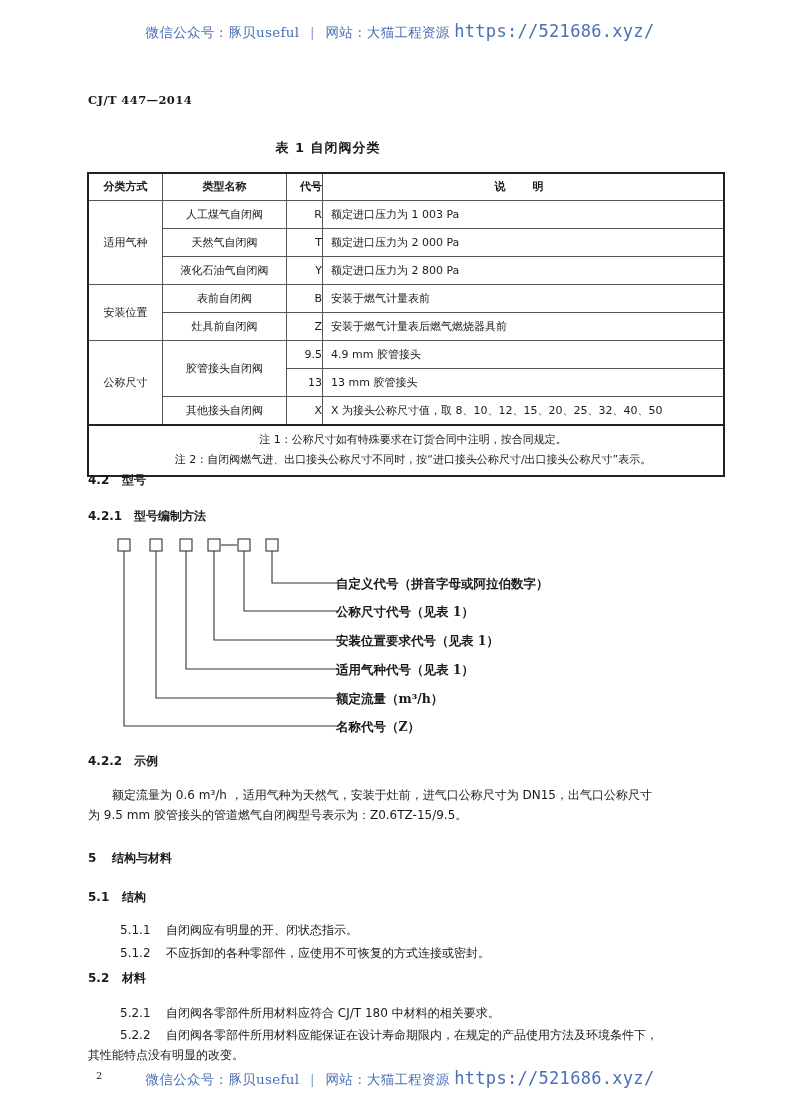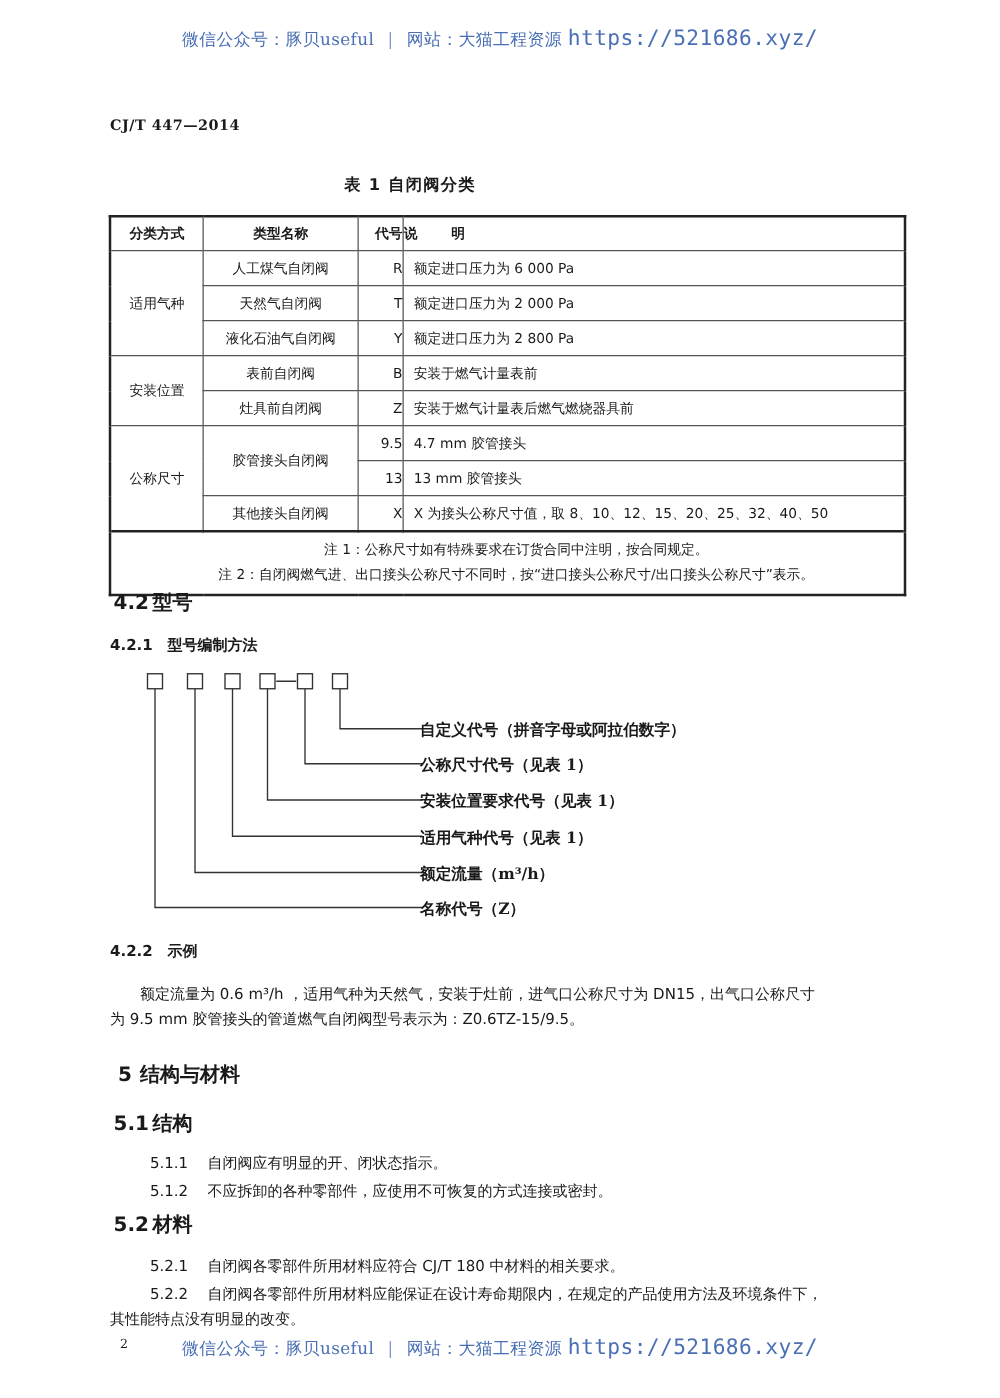--- a/index.html
+++ b/index.html
@@ -79,40 +79,39 @@
   #class-table thead td {
     text-align: center;
     font-weight: bold;
     height: 26px;
   }
   #class-table .outer-top td { border-top: 2px solid #222; }
   #class-table .c-method  { width: 73px;  text-align: center; }
   #class-table .c-name    { width: 123px; text-align: center; }
   #class-table .c-code    { width: 35px;  text-align: right; }
   #class-table .c-desc    { text-align: left; padding-left: 8px; }
-  #class-table .desc-head { text-align: left; letter-spacing: 8px; padding-left: 0; }
+  #class-table .desc-head { text-align: center; letter-spacing: 8px; padding-left: 0; }
   #class-table .note-cell {
     text-align: left;
     padding: 4px 0 4px 14px;
     height: auto;
     line-height: 1.85;
     border-top: 2px solid #222;
   }
   #class-table .note-cell div { white-space: nowrap; text-align: center; }
   #class-table tbody tr:last-child td { border-bottom: 2px solid #222; }
   #class-table .edge-l { border-left: 2px solid #222; }
   #class-table .edge-r { border-right: 2px solid #222; }
 
   
   .h2 {
     position: absolute;
-    font-size: 16px;
-    font-weight: bold;
-    white-space: nowrap;
-    text-align: center;
+    font-size: 12px;
+    font-weight: bold;
+    white-space: nowrap;
   }
   .h2 .num { display: inline-block; min-width: 34px; }
   .h3 {
     position: absolute;
     font-size: 12px;
     font-weight: bold;
     white-space: nowrap;
   }
   .h3 .num { display: inline-block; min-width: 46px; }
   .para {
@@ -170,21 +169,21 @@
       <td class="c-code">代号</td>
       <td class="c-desc desc-head edge-r">说　明</td>
     </tr>
   </thead>
   <tbody>
 
     <tr>
       <td class="c-method edge-l" rowspan="3">适用气种</td>
       <td class="c-name">人工煤气自闭阀</td>
       <td class="c-code">R</td>
-      <td class="c-desc edge-r">额定进口压力为 6 000 Pa</td>
+      <td class="c-desc edge-r">额定进口压力为 1 003 Pa</td>
     </tr>
     <tr>
       <td class="c-name">天然气自闭阀</td>
       <td class="c-code">T</td>
       <td class="c-desc edge-r">额定进口压力为 2 000 Pa</td>
     </tr>
     <tr>
       <td class="c-name">液化石油气自闭阀</td>
       <td class="c-code">Y</td>
       <td class="c-desc edge-r">额定进口压力为 2 800 Pa</td>
@@ -199,21 +198,21 @@
     <tr>
       <td class="c-name">灶具前自闭阀</td>
       <td class="c-code">Z</td>
       <td class="c-desc edge-r">安装于燃气计量表后燃气燃烧器具前</td>
     </tr>
 
     <tr>
       <td class="c-method edge-l" rowspan="3">公称尺寸</td>
       <td class="c-name" rowspan="2">胶管接头自闭阀</td>
       <td class="c-code">9.5</td>
-      <td class="c-desc edge-r">4.7 mm 胶管接头</td>
+      <td class="c-desc edge-r">4.9 mm 胶管接头</td>
     </tr>
     <tr>
       <td class="c-code">13</td>
       <td class="c-desc edge-r">13 mm 胶管接头</td>
     </tr>
     <tr>
       <td class="c-name">其他接头自闭阀</td>
       <td class="c-code">X</td>
       <td class="c-desc edge-r">X 为接头公称尺寸值，取 8、10、12、15、20、25、32、40、50</td>
     </tr>

